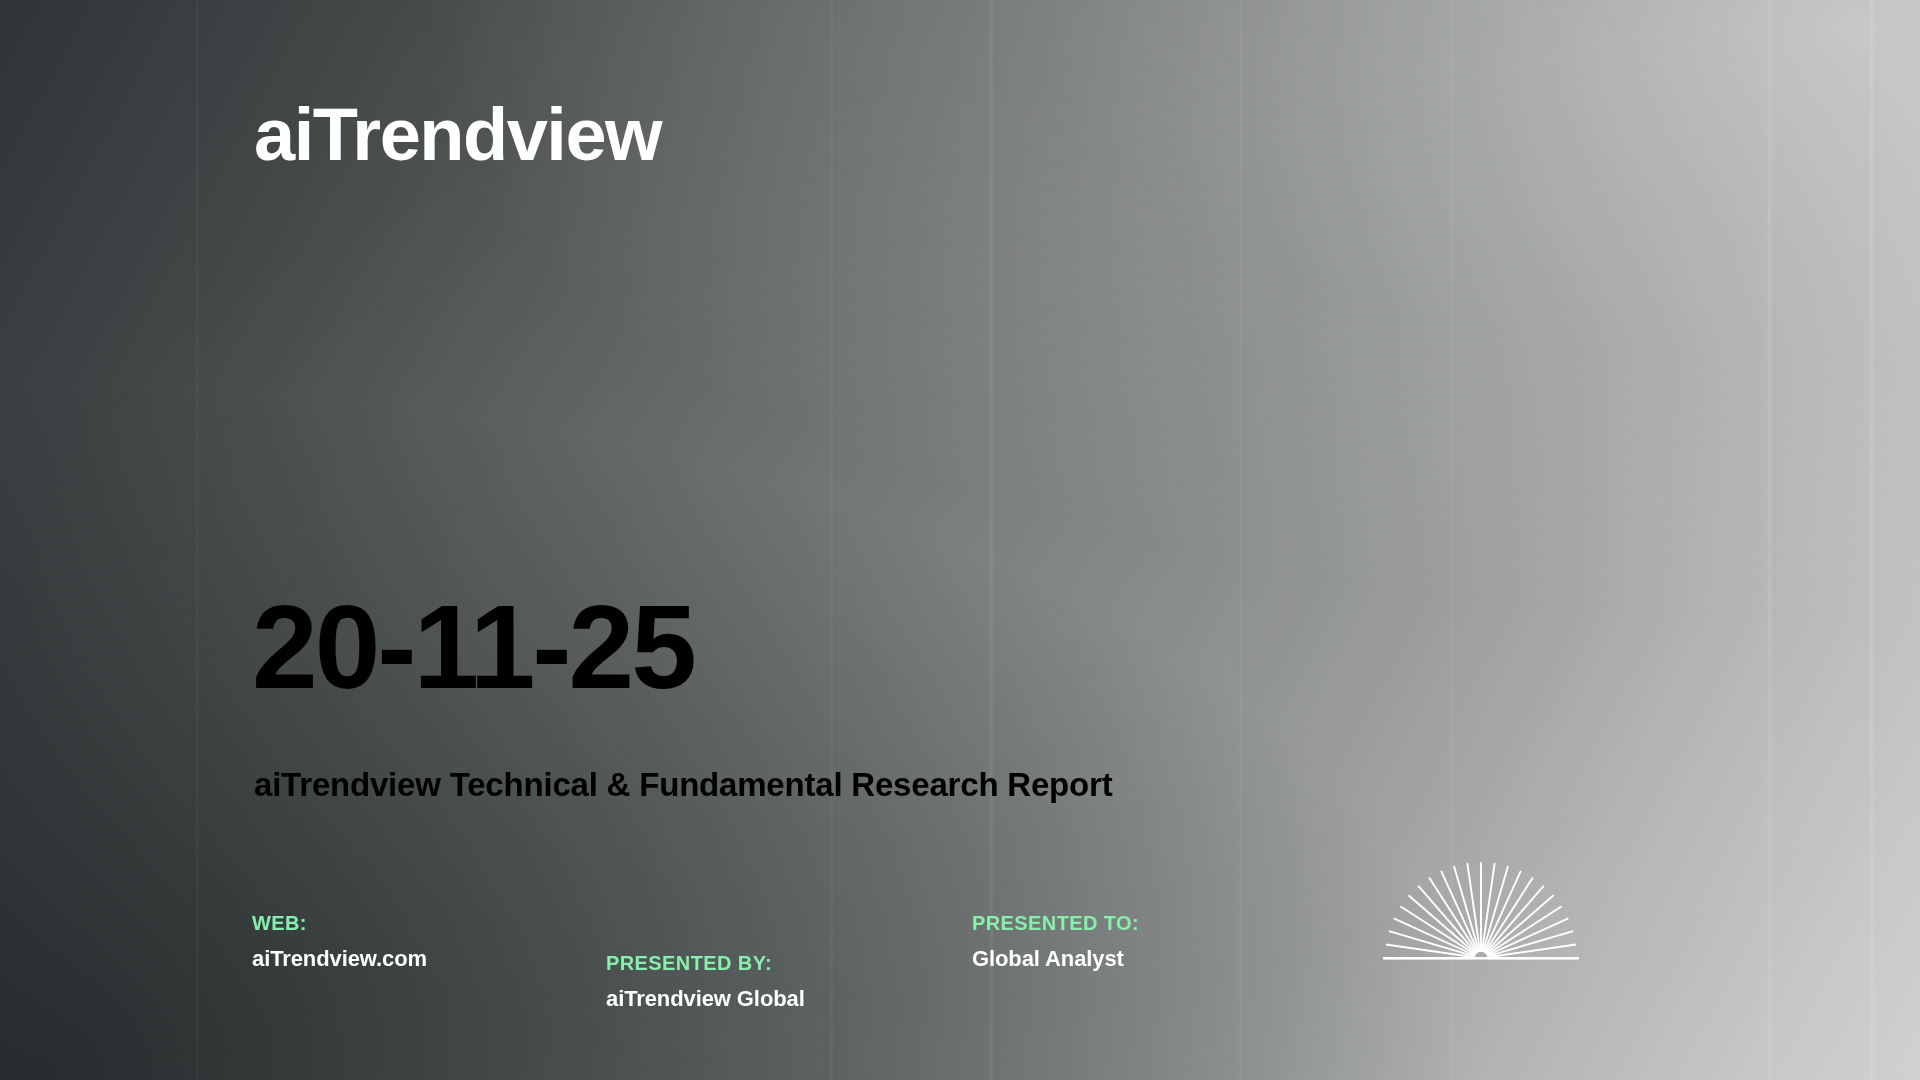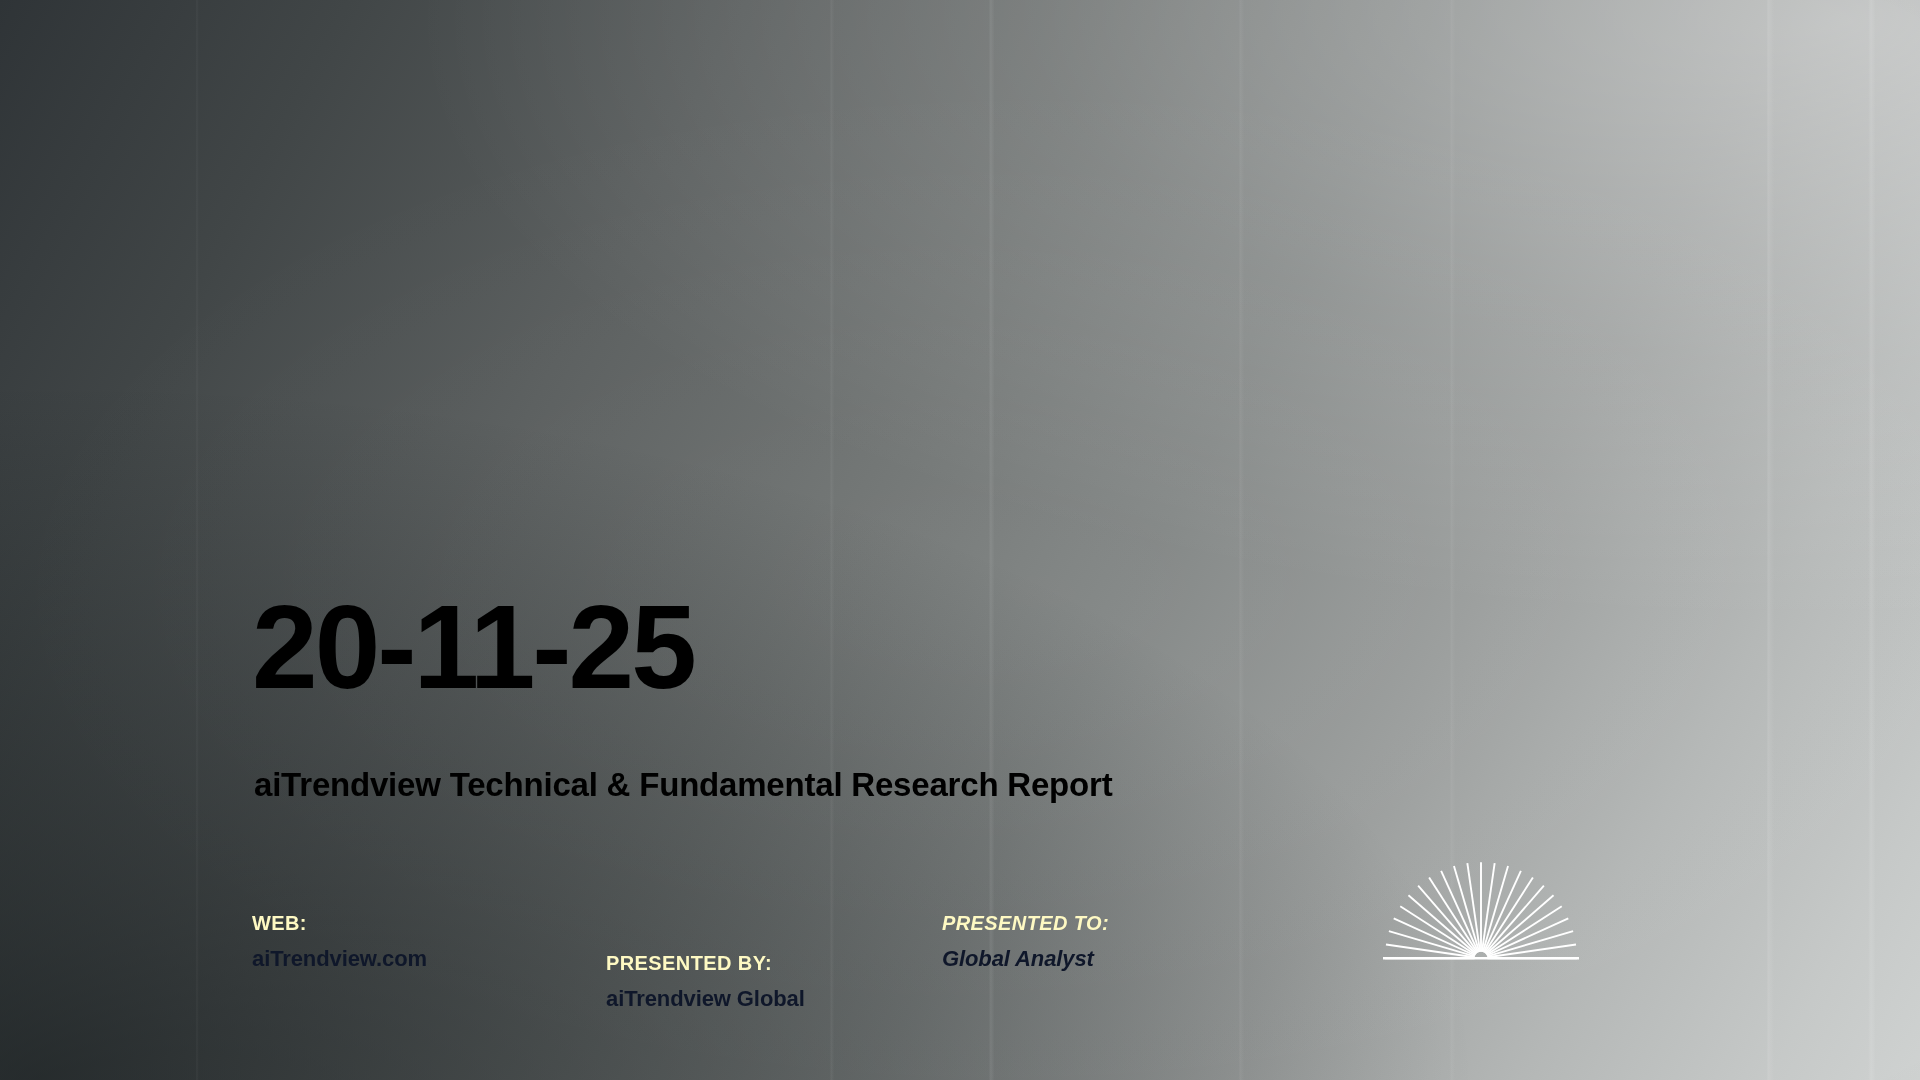--- a/index.html
+++ b/index.html
@@ -128,36 +128,36 @@
     left: 252px;
     top: 913px;
     width: 1400px;
   }
   .footer-col {
     position: absolute;
     top: 0;
   }
   .footer-col.c0 { left: 0px; }
   .footer-col.c1 { left: 354px; margin-top: 40px; }
-  .footer-col.c2 { left: 690px; font-style: italic; }
+  .footer-col.c2 { left: 720px; }
 
   .footer-label {
     font-size: 20px;
     font-weight: 700;
     letter-spacing: 0.4px;
-    color: #fef9c3;
+    color: #86efac;
     line-height: 1;
     white-space: nowrap;
   }
   .footer-value {
     margin-top: 15px;
     font-size: 22px;
     font-weight: 700;
     letter-spacing: -0.1px;
-    color: #0f172a;
+    color: #ffffff;
     line-height: 1;
     white-space: nowrap;
   }
 
   
   .sunburst {
     position: absolute;
     left: 1381px;
     top: 855px;
     width: 200px;
@@ -170,20 +170,21 @@
 
 <div id="slide">
 
   <div class="bg-base"></div>
   <div class="bg-corner-glow"></div>
   <div class="bg-seams"></div>
   <div class="bg-vignette"></div>
 
   <div class="content">
 
+    <div class="brand">aiTrendview</div>
 
 
     <div class="date">20-11-25</div>
 
     <div class="subtitle">aiTrendview Technical &amp; Fundamental Research Report</div>
 
     <div class="footer">
 
       <div class="footer-col c0">
         <div class="footer-label">WEB:</div>

